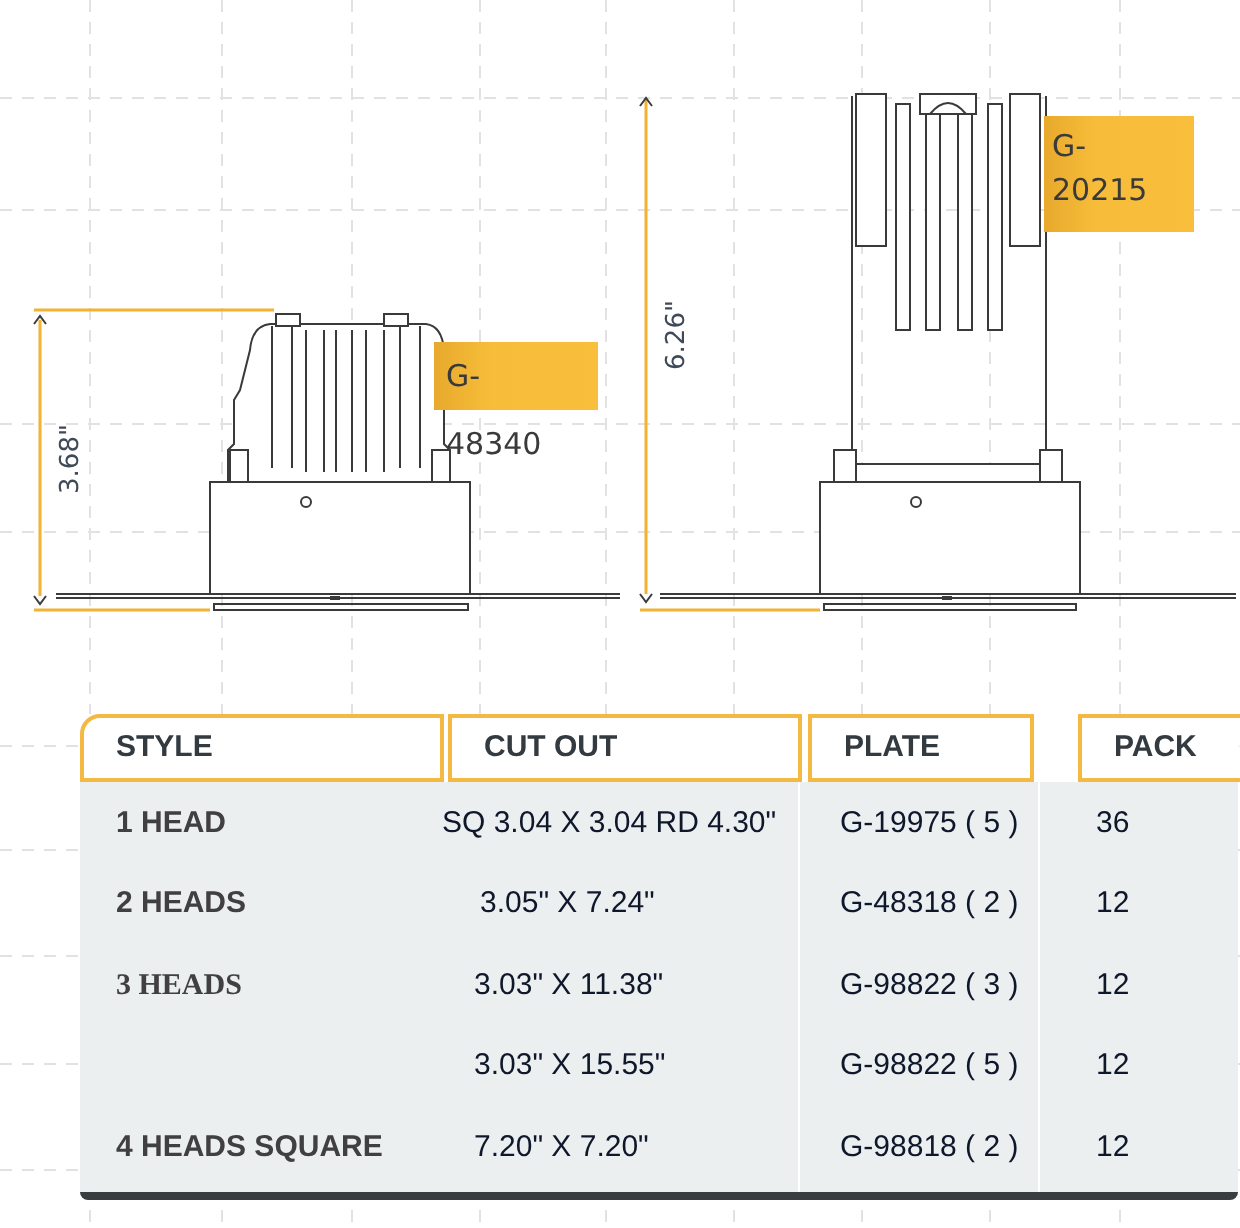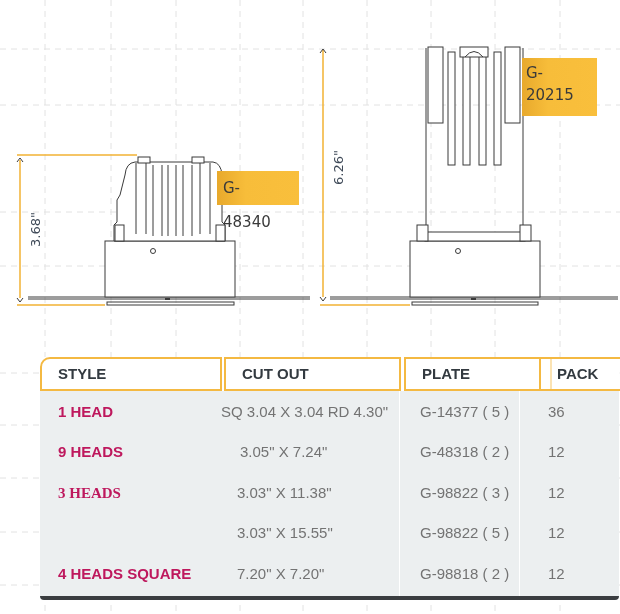--- a/index.html
+++ b/index.html
@@ -45,23 +45,23 @@
     font-weight:bold; font-size:15px; color:#333a40;
     line-height:30px; padding-left:16px;
     background:rgba(255,255,255,0.6);
   }
   .th.first { border-top-left-radius:10px; }
   .th.last { border-top-right-radius:10px; }
   .row { position:absolute; left:0; width:579px; height:40px; }
   .cell {
     position:absolute; top:0; height:40px; line-height:40px;
     font-family:"Liberation Sans", sans-serif;
-    font-size:15px; color:#737373; white-space:nowrap;
-  }
-  .cell.style { font-weight:bold; color:#be185d; }
+    font-size:15px; color:#0f172a; white-space:nowrap;
+  }
+  .cell.style { font-weight:bold; color:#404040; }
   .vsep { position:absolute; top:34px; bottom:0; width:1px; background:#ffffff; }
 </style>
 </head>
 <body>
 
 <svg class="grid" viewBox="0 0 620 614">
   <g stroke="#e2e2e2" stroke-width="1" stroke-dasharray="6 5" fill="none">
     <line x1="45" y1="0" x2="45" y2="614"></line>
     <line x1="111" y1="0" x2="111" y2="614"></line>
     <line x1="176" y1="0" x2="176" y2="614"></line>
@@ -158,34 +158,34 @@
   <span>G-48340</span>
 </div>
 <div class="tag" style="left:522px; top:58px; width:75px; height:58px; padding-top:4px;">
   <span style="line-height:22px;">G-20215</span>
 </div>
 
 <div class="table">
   <div class="thead">
     <div class="th" style="left:184px; width:177px;">CUT OUT</div>
     <div class="th first" style="left:0; width:182px;">STYLE</div>
-    <div class="th" style="left:364px; width:148px;">PLATE</div>
+    <div class="th" style="left:364px; width:113px;">PLATE</div>
     <div class="th last" style="left:499px; width:100px;">PACK</div>
   </div>
   <div class="vsep" style="left:359px;"></div>
   <div class="vsep" style="left:479px;"></div>
 
   <div class="row" style="top:35px;">
     <div class="cell style" style="left:18px;">1 HEAD</div>
     <div class="cell" style="left:181px;">SQ 3.04 X 3.04 RD 4.30"</div>
-    <div class="cell" style="left:380px;">G-14377 ( 5 )</div>
+    <div class="cell" style="left:380px;">G-19975 ( 5 )</div>
     <div class="cell" style="left:508px;">36</div>
   </div>
   <div class="row" style="top:75px;">
-    <div class="cell style" style="left:18px;">9 HEADS</div>
+    <div class="cell style" style="left:18px;">2 HEADS</div>
     <div class="cell" style="left:200px;">3.05" X 7.24"</div>
     <div class="cell" style="left:380px;">G-48318 ( 2 )</div>
     <div class="cell" style="left:508px;">12</div>
   </div>
   <div class="row" style="top:116px;">
     <div class="cell style" style="left:18px;font-family:Liberation Serif, serif;">3 HEADS</div>
     <div class="cell" style="left:197px;">3.03" X 11.38"</div>
     <div class="cell" style="left:380px;">G-98822 ( 3 )</div>
     <div class="cell" style="left:508px;">12</div>
   </div>

